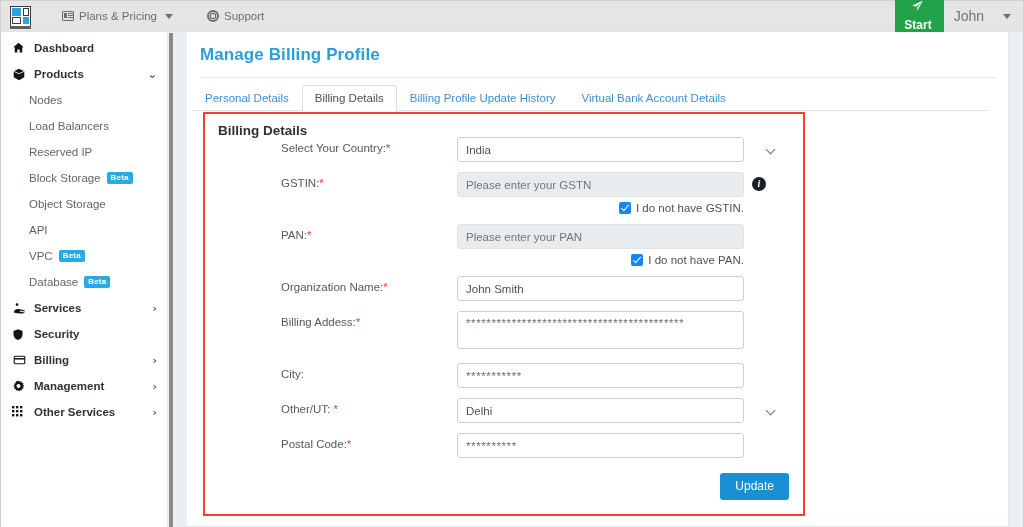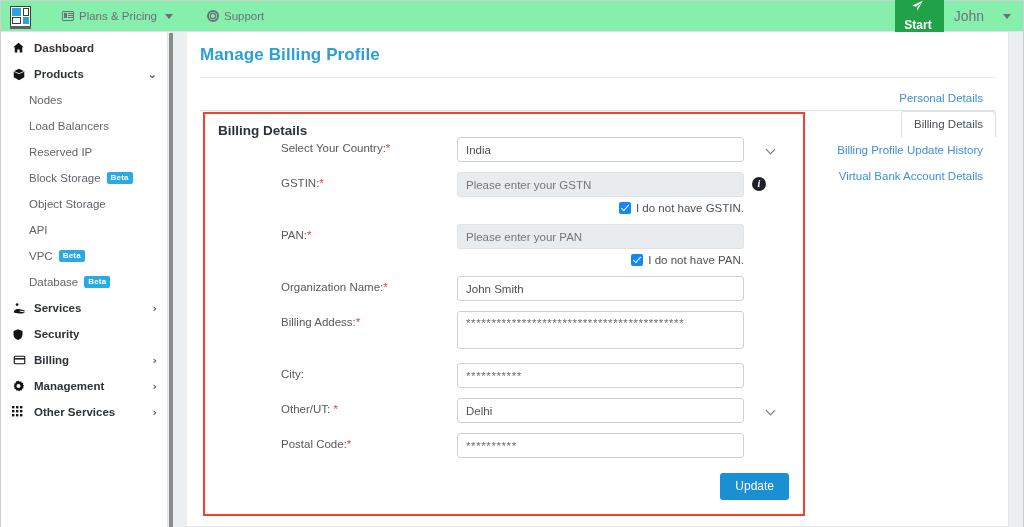--- a/index.html
+++ b/index.html
@@ -17,21 +17,21 @@
     width: 1024px;
     height: 527px;
     background: #ffffff;
     border: 1px solid #cfcfcf;
   }
 
   
   #topbar {
     position: absolute; top: 0; left: 0;
     width: 1022px; height: 31px;
-    background: #86efac;
+    background: #e5e5e5;
     border-bottom: 1px solid #e2e2e2;
     display: flex; align-items: center;
   }
   .logo-box {
     width: 31px; height: 30px;
     margin-left: 4px;
     display: flex; align-items: center; justify-content: center;
     position: relative;
   }
   .logo-glyph {
@@ -171,25 +171,24 @@
     font-size: 17px; font-weight: bold; color: #2a9fd8;
     letter-spacing: .1px;
   }
   #title-rule {
     position: absolute; left: 13px; top: 45px;
     width: 796px; height: 1px; background: #e7eaed;
   }
 
   
   #tabs {
-    position: absolute; left: 13px; top: 52px;
+    position: absolute; left: 5px; top: 52px;
     width: 796px; height: 27px;
     display: flex; align-items: flex-end;
     border-bottom: 1px solid #e0e3e6;
-    flex-direction: column;
   }
   .tab {
     font-size: 11.5px; color: #3f8fd4;
     padding: 6px 12px 7px; cursor: pointer;
     border: 1px solid transparent; border-bottom: none;
     position: relative; top: 1px; white-space: nowrap;
   }
   .tab.active {
     color: #4a4f55; background: #ffffff;
     border-color: #dcdfe2 #dcdfe2 #ffffff;

